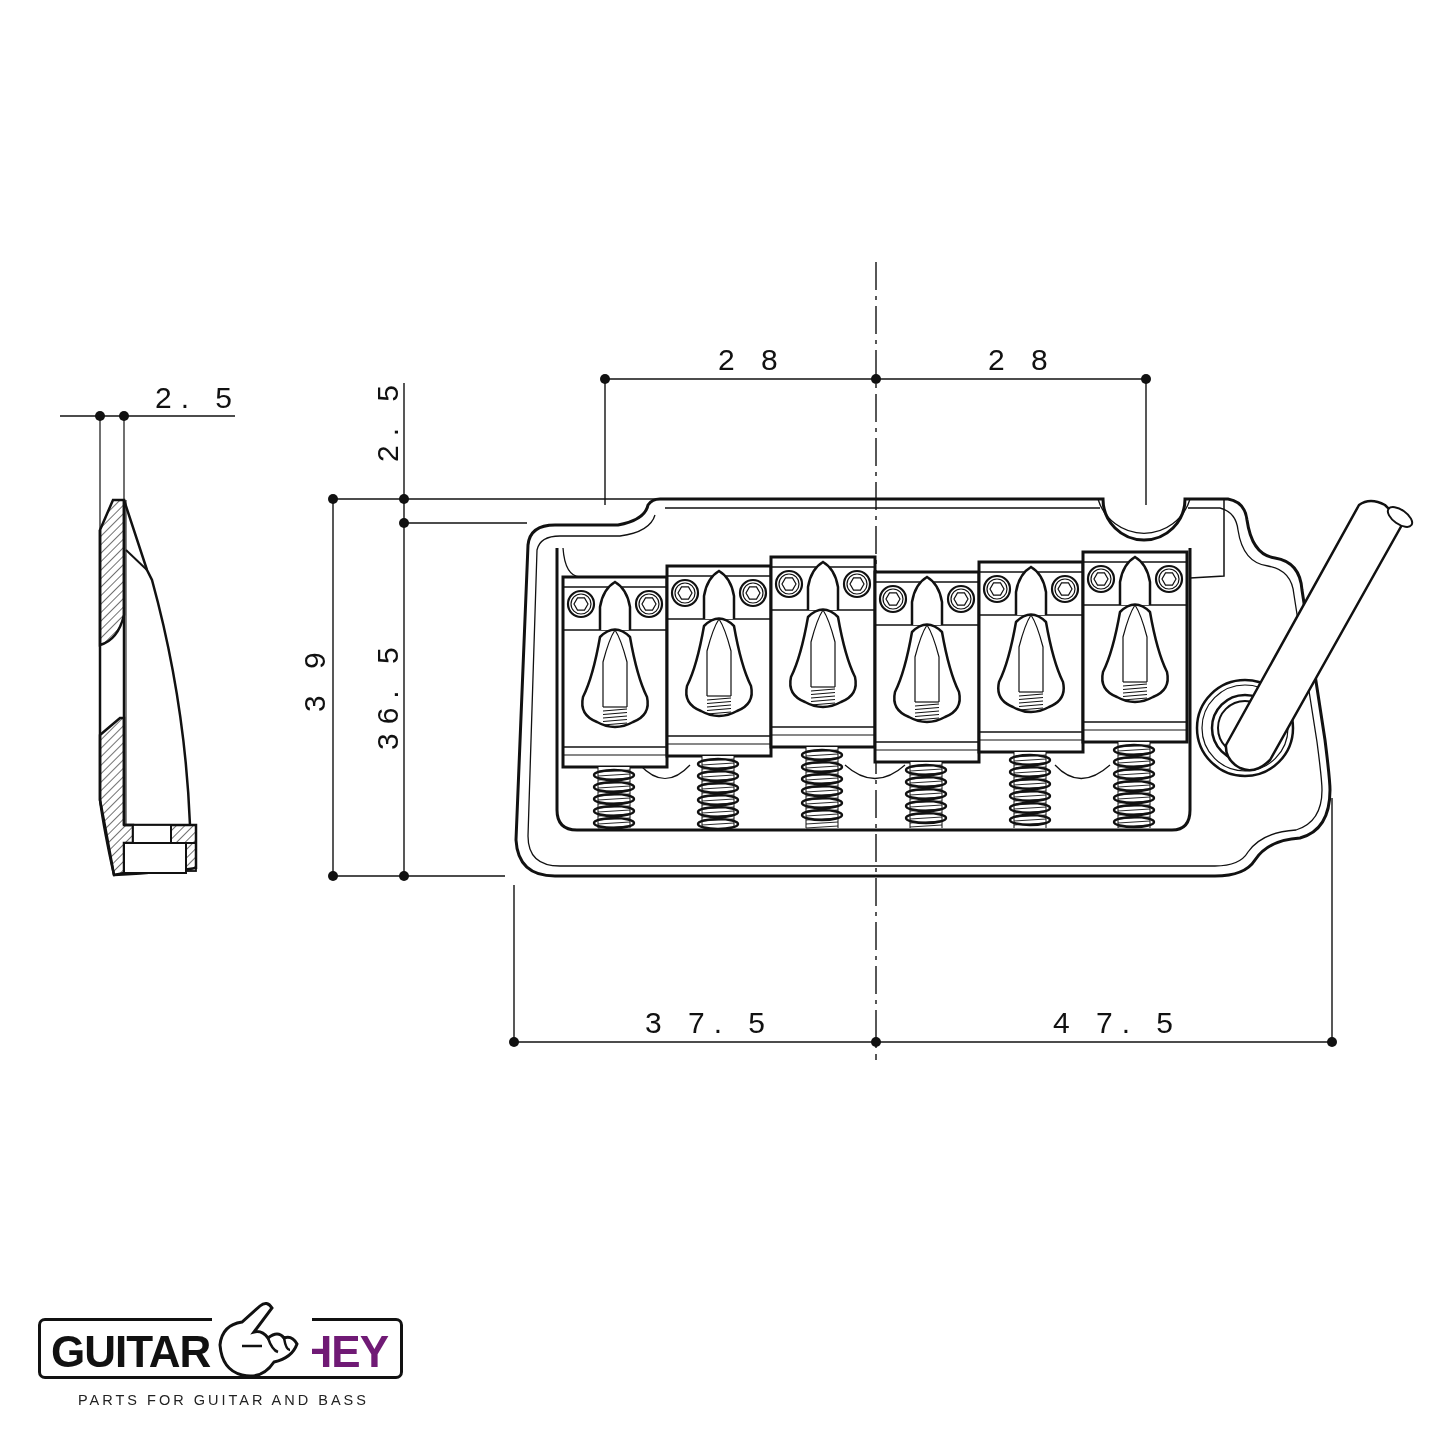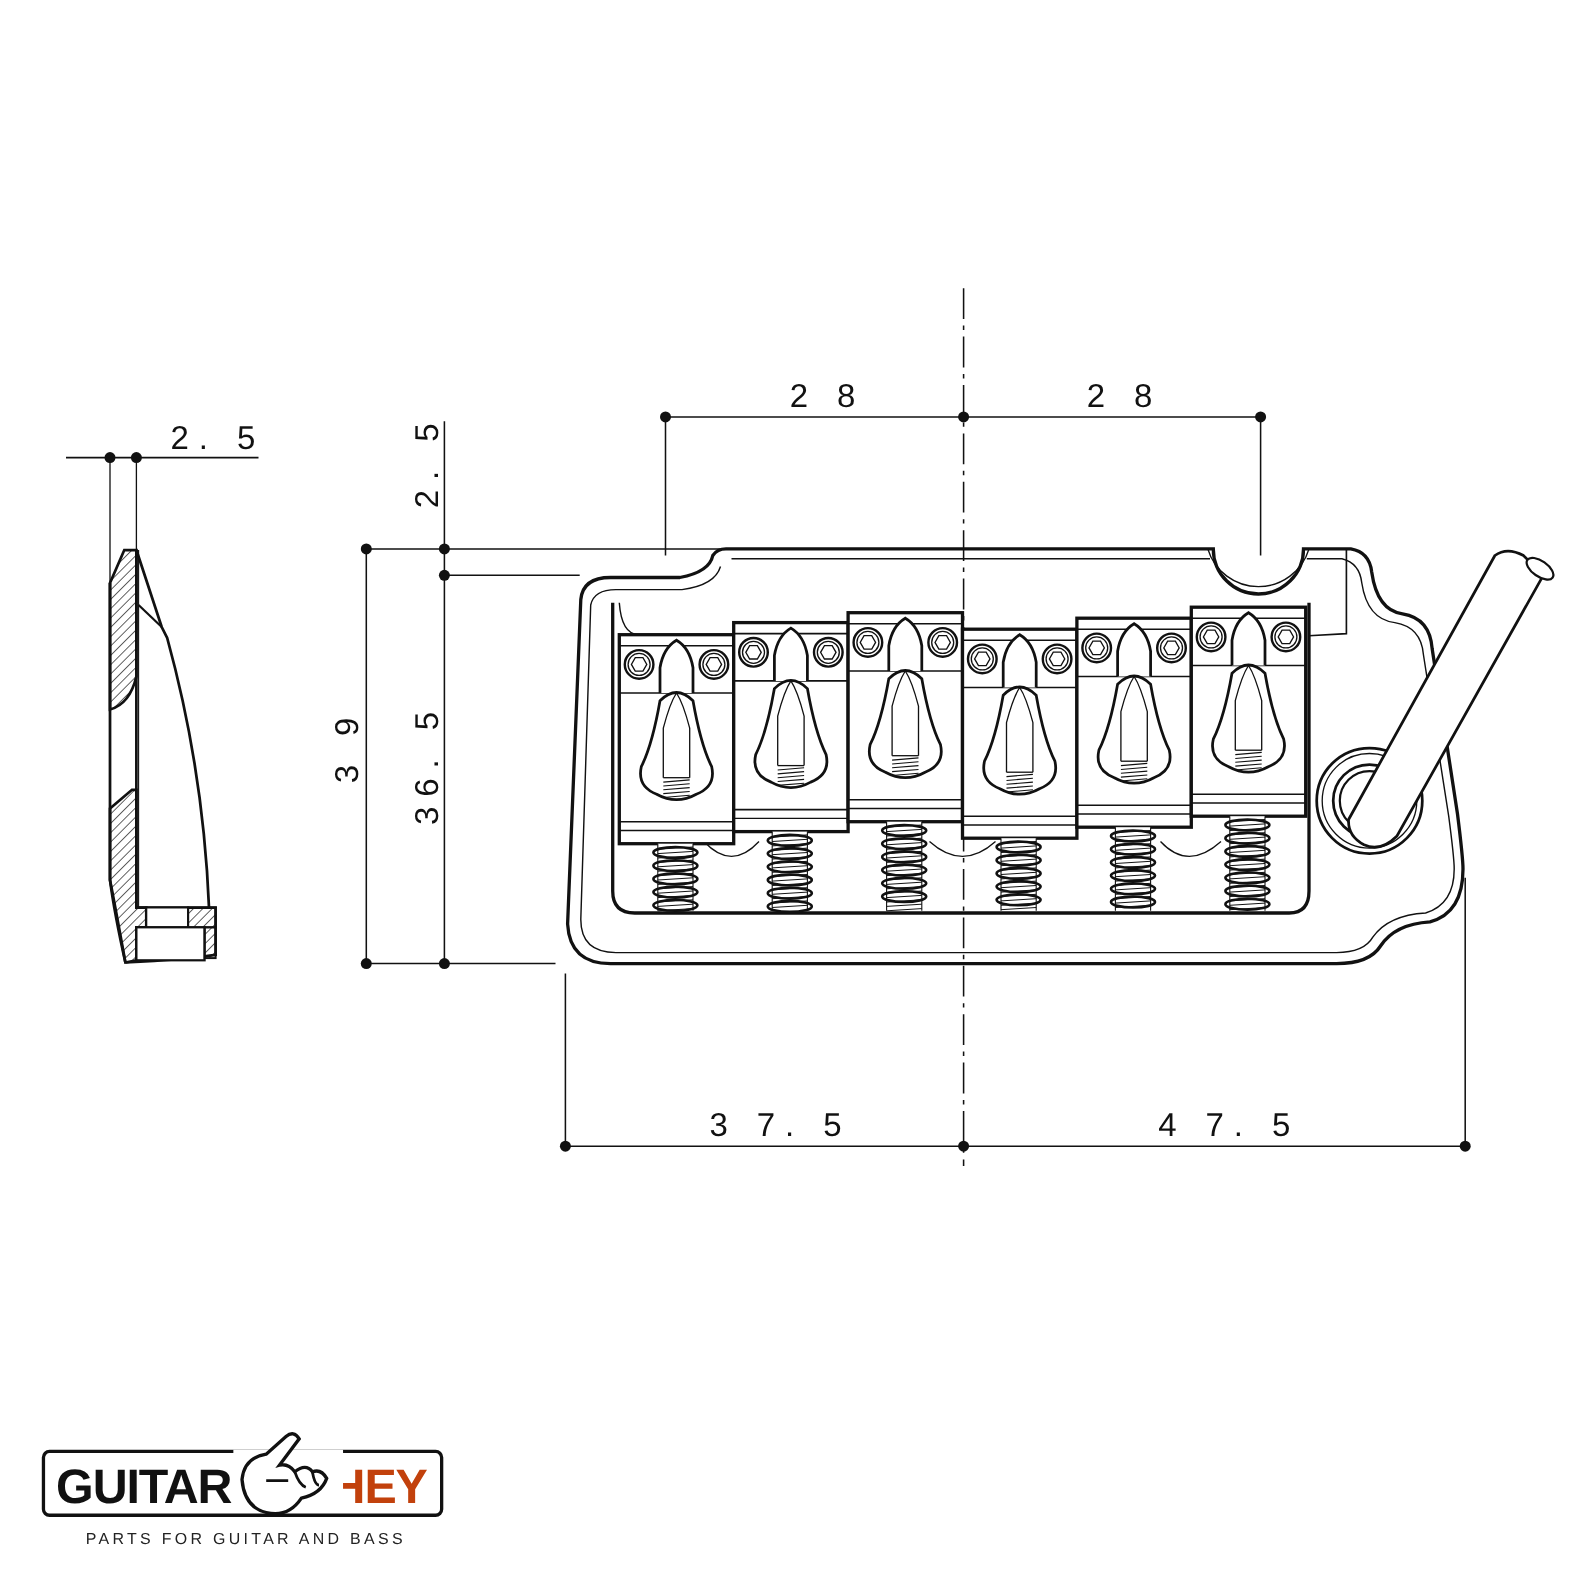--- a/index.html
+++ b/index.html
@@ -1,21 +1,21 @@
 <!DOCTYPE html>
 <html><head>
 <meta charset="utf-8">
 <style>
   html, body { margin: 0; padding: 0; background: #ffffff; }
   body { width: 1445px; height: 1445px; position: relative; overflow: hidden; font-family: "Liberation Sans", sans-serif; }
   svg { position: absolute; left: 0; top: 0; }
   .dim { font-family: "Liberation Sans", sans-serif; font-size: 30px; fill: #111; letter-spacing: 9px; }
   .logo-box { position: absolute; left: 38px; top: 1318px; width: 365px; height: 61px; border: 3px solid #111; border-radius: 7px; box-sizing: border-box; }
   .logo-left { position: absolute; left: 10px; top: 6px; font-family: "Liberation Sans", sans-serif; font-weight: bold; font-size: 44px; color: #111; letter-spacing: -1px; }
-  .logo-right { position: absolute; right: 12px; top: 6px; font-family: "Liberation Sans", sans-serif; font-weight: bold; font-size: 44px; color: #c2410c; letter-spacing: -1px; }
+  .logo-right { position: absolute; right: 12px; top: 6px; font-family: "Liberation Sans", sans-serif; font-weight: bold; font-size: 44px; color: #701a75; letter-spacing: -1px; }
   .logo-tag { position: absolute; left: 78px; top: 1392px; font-family: "Liberation Sans", sans-serif; font-size: 14.5px; color: #222; letter-spacing: 3px; text-align: right; }
   .hand { position: absolute; left: 210px; top: 1300px; }
 </style>
 </head>
 <body>
 
 <svg width="1445" height="1445" viewBox="0 0 1445 1445" xmlns="http://www.w3.org/2000/svg">
   <defs>
     <pattern id="hatch" patternUnits="userSpaceOnUse" width="6" height="6" patternTransform="rotate(45)">
       <line x1="0" y1="0" x2="0" y2="6" stroke="#111" stroke-width="1.2"></line>

